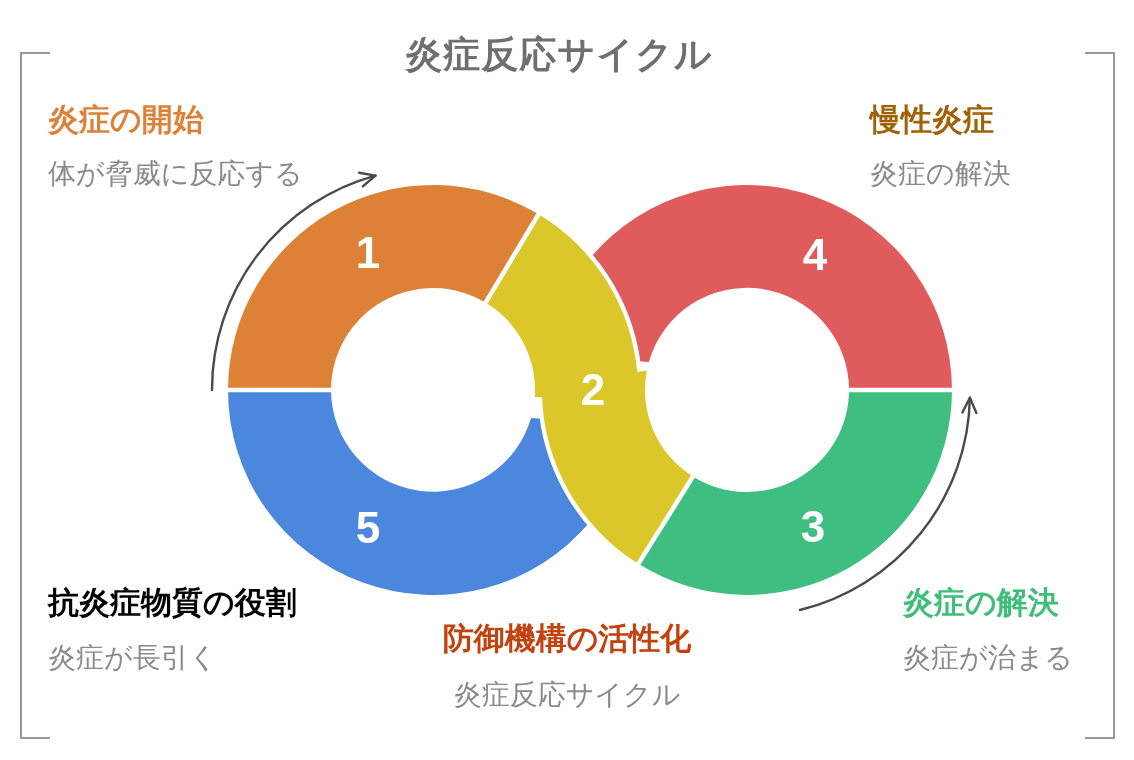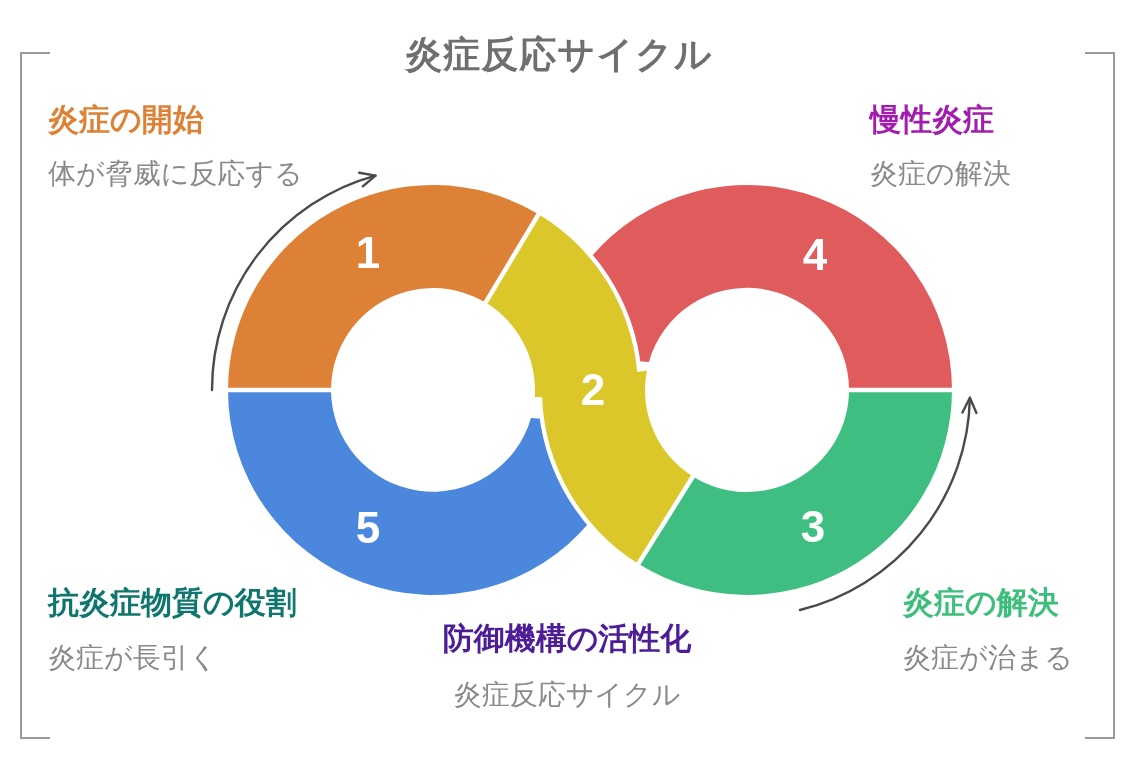--- a/index.html
+++ b/index.html
@@ -8,23 +8,23 @@
     font-family:"Liberation Sans","DejaVu Sans",sans-serif;
   }
   svg.diagram{position:absolute;left:0;top:0;}
   .title{
     position:absolute;left:0;right:16px;top:30px;text-align:center;
     font-size:37px;font-weight:bold;color:#6F6F6F;letter-spacing:1px;
   }
   .step-label{position:absolute;font-size:31px;font-weight:bold;white-space:nowrap;}
   .step-desc{position:absolute;font-size:28px;color:#8A8A8A;white-space:nowrap;}
   .c-orange{color:#DD8136;}
-  .c-red{color:#a21caf;}
-  .c-blue{color:#0f766e;}
-  .c-yellow{color:#4c1d95;}
+  .c-red{color:#a16207;}
+  .c-blue{color:#000000;}
+  .c-yellow{color:#c2410c;}
   .c-green{color:#3DBE7B;}
   .centered{left:0;right:0;text-align:center;}
   .num{
     position:absolute;color:#ffffff;font-weight:bold;font-size:44px;
     transform:translate(-50%,-50%);line-height:1;
   }
 </style>
 </head>
 <body>
 

